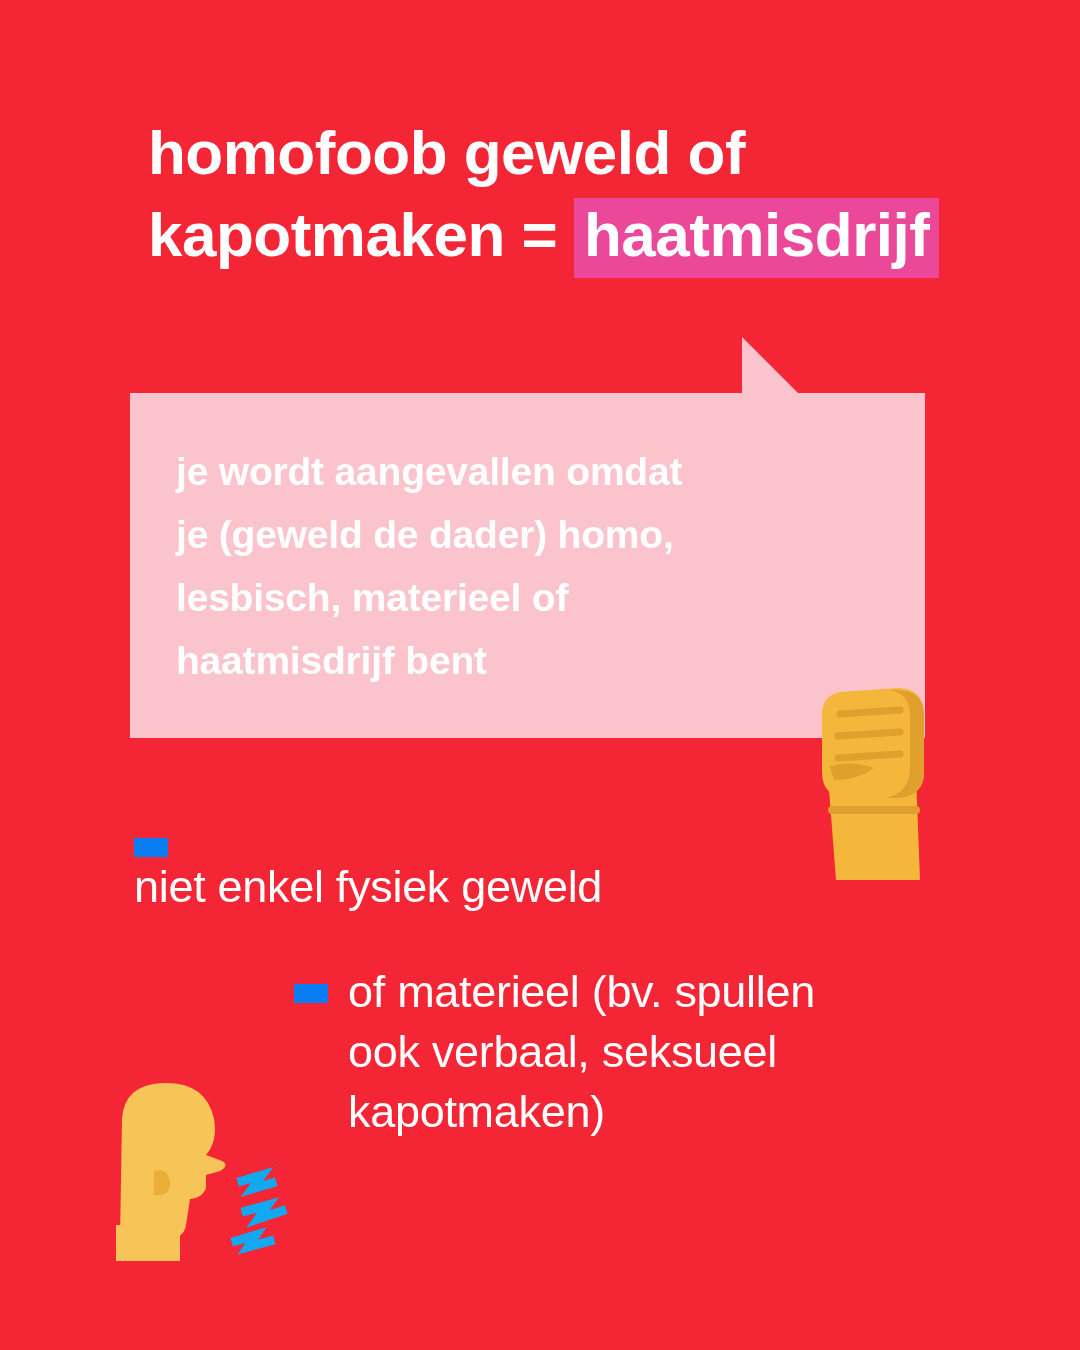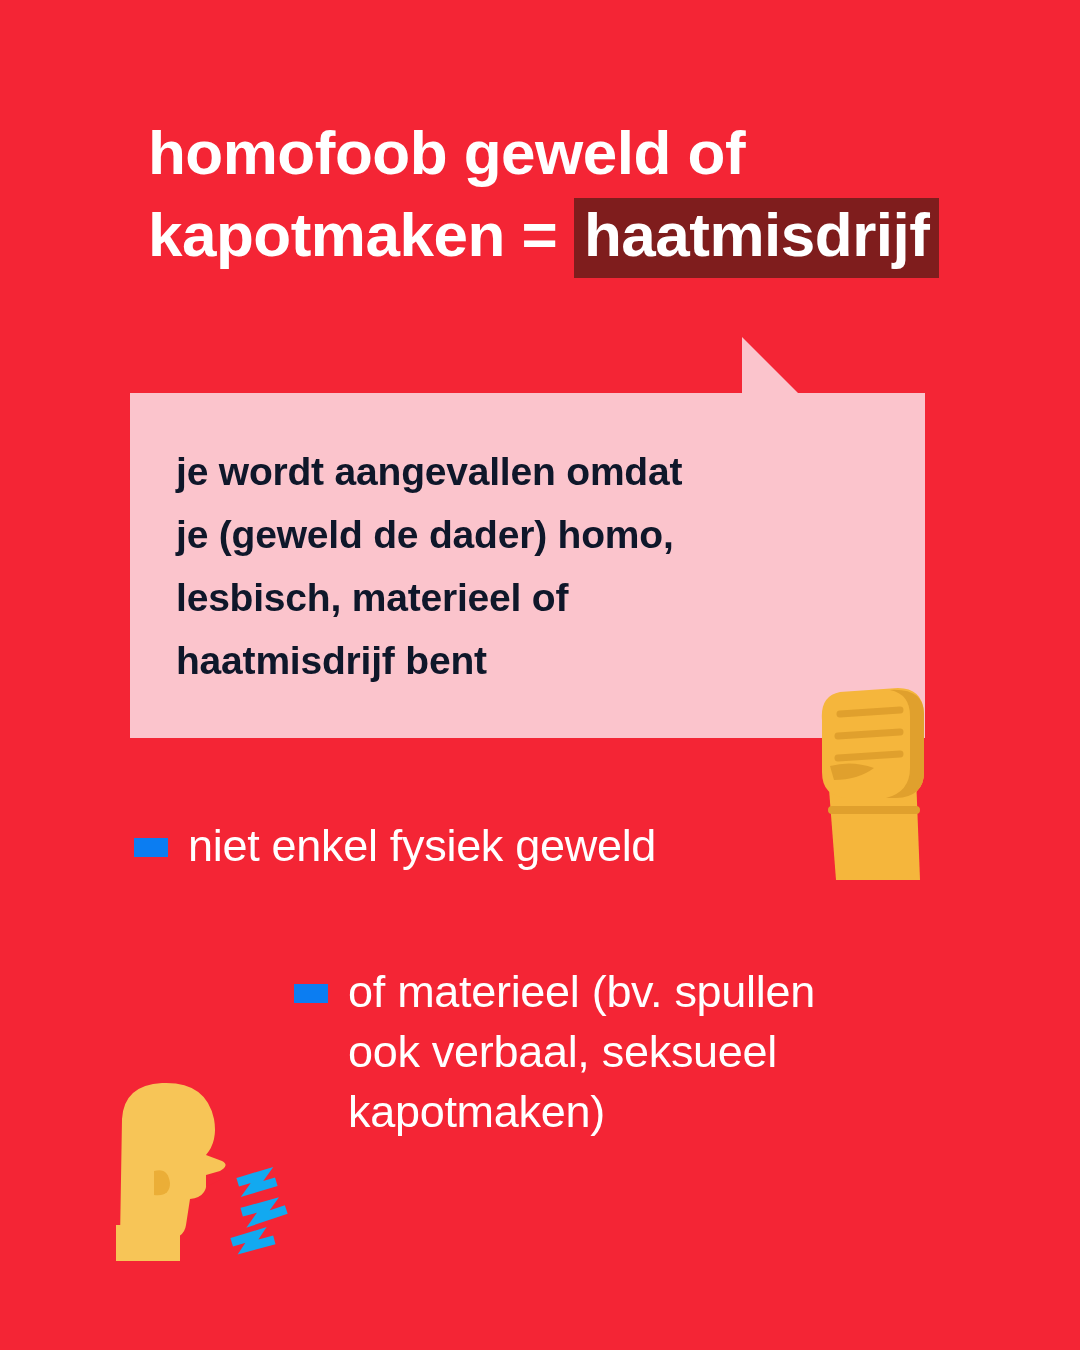--- a/index.html
+++ b/index.html
@@ -31,21 +31,21 @@
     line-height: 82px;
     font-weight: 700;
     letter-spacing: -0.5px;
     margin-left: 44px;
   }
   .headline .line {
     display: block;
     white-space: nowrap;
   }
   .hl-highlight {
-    background: #7f1d1d;
+    background: #ec4899;
     color: #FFFFFF;
     padding: 2px 10px 8px 10px;
     display: inline-block;
     line-height: 70px;
   }
 
   
   .bubble {
     position: absolute;
     left: 130px;
@@ -62,21 +62,21 @@
     height: 0;
     border-left: 0px solid transparent;
     border-right: 60px solid transparent;
     border-bottom: 60px solid #FBC4CC;
   }
   .bubble-text {
     position: absolute;
     left: 176px;
     top: 440px;
     width: 730px;
-    color: #0f172a;
+    color: #ffffff;
     font-size: 39px;
     line-height: 63px;
     font-weight: 700;
     letter-spacing: -0.2px;
   }
   .bubble-text .line {
     display: block;
     white-space: nowrap;
   }
 
@@ -107,21 +107,21 @@
     color: #FFFFFF;
     font-size: 45px;
     line-height: 60px;
     font-weight: 500;
     letter-spacing: -0.3px;
   }
   .bullet-text .line {
     display: block;
     white-space: nowrap;
   }
-  #bullet-1 { left: 134px; top: 816px; }
+  #bullet-1 { left: 134px; top: 816px; flex-direction: column; }
   #bullet-2 { left: 294px; top: 962px; }
 
   
   .head-illu {
     position: absolute;
     left: 110px;
     top: 1075px;
     width: 210px;
     height: 190px;
   }

